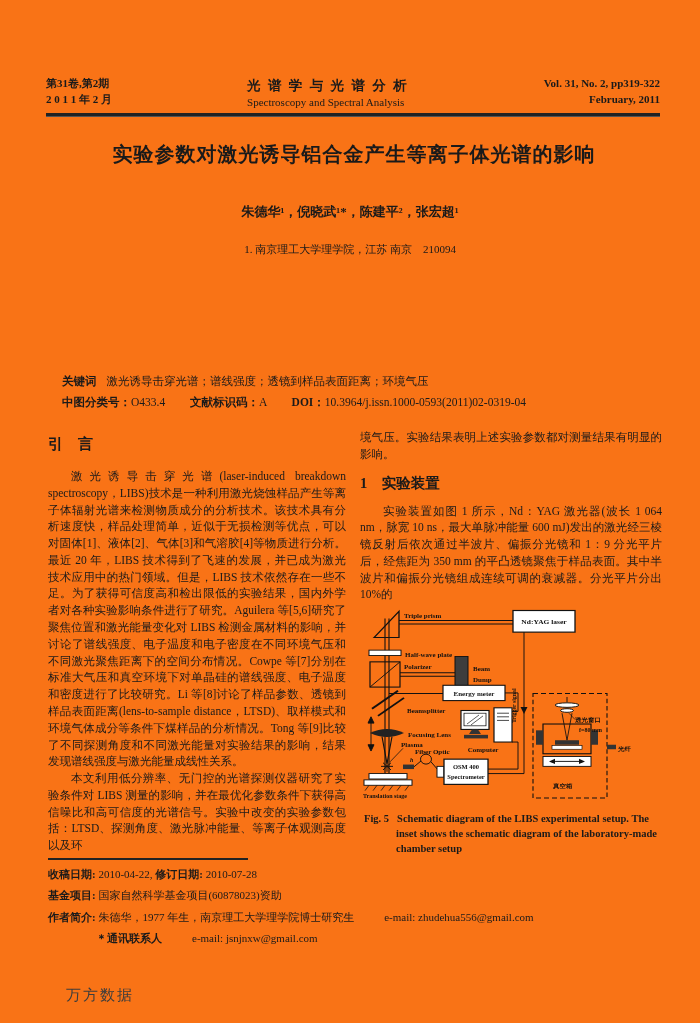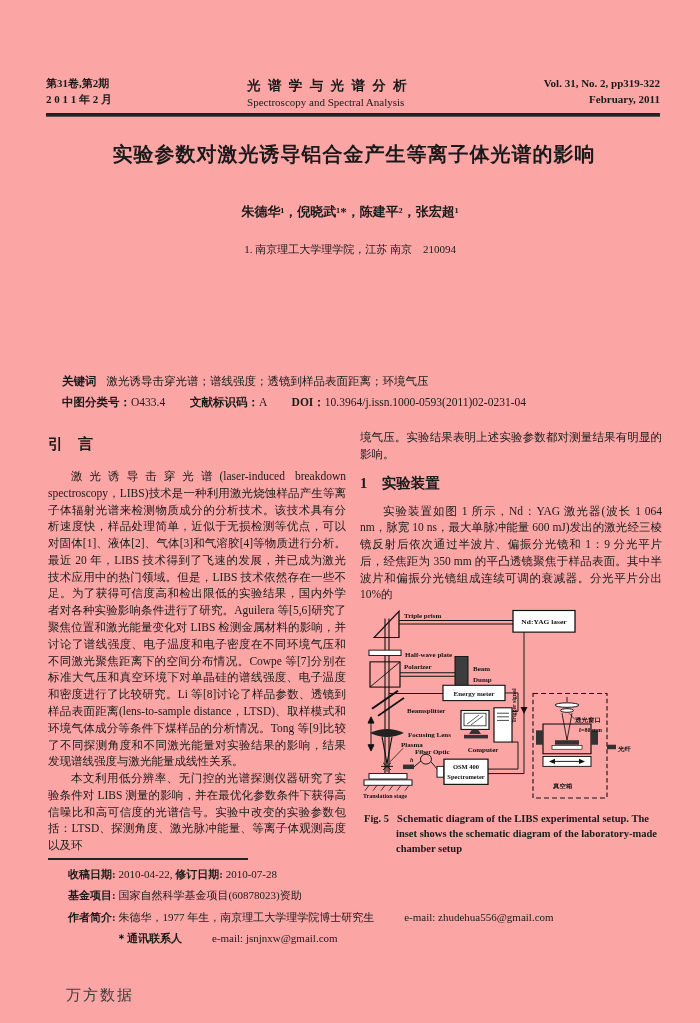--- a/index.html
+++ b/index.html
@@ -1,16 +1,16 @@
 <!DOCTYPE html>
 <html><head>
 <meta charset="utf-8">
 <style>
   html,body{margin:0;padding:0;background:#e8e6e2;}
-  .page{position:relative;width:700px;height:1023px;background:#fca5a5;margin:0 auto;
+  .page{position:relative;width:700px;height:1023px;background:#f97316;margin:0 auto;
         font-family:"Liberation Serif","DejaVu Serif",serif;color:#1a1a1a;overflow:hidden;}
   
   .jheader{position:absolute;left:46px;right:40px;top:76px;display:flex;justify-content:space-between;align-items:flex-end;}
   .jh-left,.jh-right{font-size:11px;font-weight:bold;line-height:1.45;}
   .jh-right{text-align:right;font-weight:600;}
   .jh-center{text-align:left;}
   .jh-cn{font-size:13.5px;font-weight:bold;letter-spacing:2px;}
   .jh-en{font-size:11px;margin-top:1px;}
   .jrule{position:absolute;left:46px;right:40px;top:113px;height:3px;background:#222;border-bottom:1px solid #555;}
   
@@ -32,21 +32,21 @@
   .sec.num{font-size:14.5px;margin:11px 0 10px;}
   .body{font-size:11.5px;line-height:1.46;text-align:justify;margin:0;}
   .ind{text-indent:2em;}
   
   .fig{display:block;margin:3px auto 0;}
   .fig text{fill:#111;font-weight:600;font-family:"Liberation Serif","DejaVu Serif",serif;}
   .caption{font-size:10.5px;font-weight:bold;line-height:1.42;margin:6px 0 0 4px;padding-left:32px;text-indent:-32px;}
   .caption .capno{margin-right:8px;}
   
   .fnrule{position:absolute;left:48px;top:858px;width:200px;border-top:2px solid #222;}
-  .footnote{position:absolute;left:48px;right:34px;top:864px;font-size:11px;line-height:1.95;margin-left:20px;}
+  .footnote{position:absolute;left:48px;right:34px;top:864px;font-size:11px;line-height:1.95;}
   .footnote b{font-weight:bold;}
   .fn-gap{margin-left:30px;}
   .fn-indent{padding-left:48px;}
   .watermark{position:absolute;left:66px;top:986px;font-size:15px;color:#3d3d3d;letter-spacing:2px;
              font-family:"Liberation Sans","DejaVu Sans",sans-serif;}
 </style>
 </head>
 <body>
 
 <div class="page">
@@ -73,21 +73,21 @@
     <div>1. 南京理工大学理学院，江苏 南京　210094</div>
   </div>
 
 
   <div class="kwline">
     <b>关键词</b><span>激光诱导击穿光谱；谱线强度；透镜到样品表面距离；环境气压</span>
   </div>
   <div class="clcline">
     <b>中图分类号：</b><span>O433.4</span>
     <b class="gap">文献标识码：</b><span>A</span>
-    <b class="gap">DOI：</b><span>10.3964/j.issn.1000-0593(2011)02-0231-04</span>
+    <b class="gap">DOI：</b><span>10.3964/j.issn.1000-0593(2011)02-0319-04</span>
   </div>
 
   <div class="col col-left">
     <h2 class="sec">引　言</h2>
     <p class="body ind">激光诱导击穿光谱(laser-induced breakdown spectroscopy，LIBS)技术是一种利用激光烧蚀样品产生等离子体辐射光谱来检测物质成分的分析技术。该技术具有分析速度快，样品处理简单，近似于无损检测等优点，可以对固体[1]、液体[2]、气体[3]和气溶胶[4]等物质进行分析。最近 20 年，LIBS 技术得到了飞速的发展，并已成为激光技术应用中的热门领域。但是，LIBS 技术依然存在一些不足。为了获得可信度高和检出限低的实验结果，国内外学者对各种实验影响条件进行了研究。Aguilera 等[5,6]研究了聚焦位置和激光能量变化对 LIBS 检测金属材料的影响，并讨论了谱线强度、电子温度和电子密度在不同环境气压和不同激光聚焦距离下的空间分布情况。Cowpe 等[7]分别在标准大气压和真空环境下对单晶硅的谱线强度、电子温度和密度进行了比较研究。Li 等[8]讨论了样品参数、透镜到样品表面距离(lens-to-sample distance，LTSD)、取样模式和环境气体成分等条件下煤样品的分析情况。Tong 等[9]比较了不同探测角度和不同激光能量对实验结果的影响，结果发现谱线强度与激光能量成线性关系。</p>
     <p class="body ind">本文利用低分辨率、无门控的光谱探测仪器研究了实验条件对 LIBS 测量的影响，并在最优化参数条件下获得高信噪比和高可信度的光谱信号。实验中改变的实验参数包括：LTSD、探测角度、激光脉冲能量、等离子体观测高度以及环</p>
   </div>
 
   <div class="col col-right">
     <p class="body">境气压。实验结果表明上述实验参数都对测量结果有明显的影响。</p>

